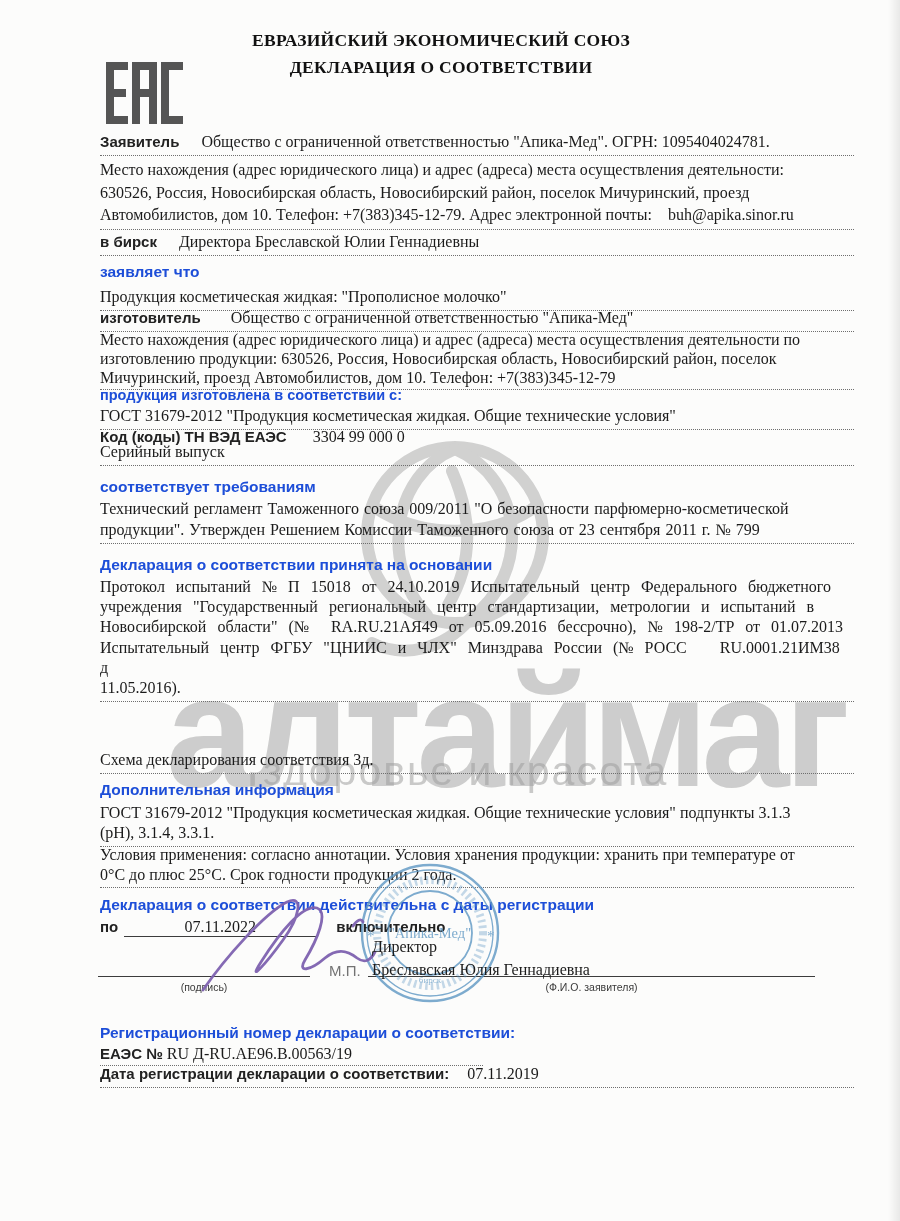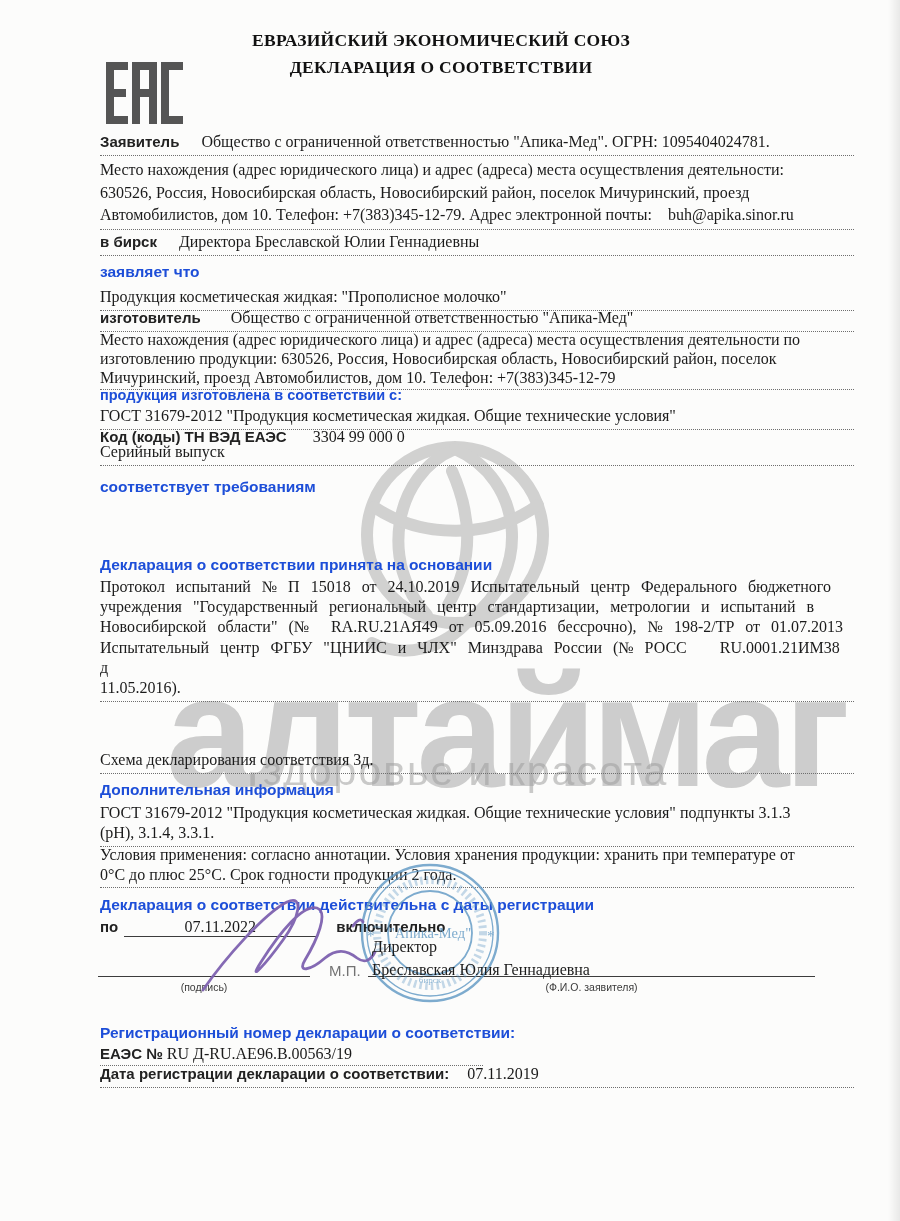--- a/index.html
+++ b/index.html
@@ -89,20 +89,22 @@
 изготовлению продукции: 630526, Россия, Новосибирская область, Новосибирский район, поселок
 Мичуринский, проезд Автомобилистов, дом 10. Телефон: +7(383)345-12-79</div>
   <div class="r txt heading" style="top:387px;font-size:14.5px">продукция изготовлена в соответствии с:</div>
   <div class="r txt serif dotted" style="top:405px;padding-bottom:3px">ГОСТ 31679-2012 "Продукция косметическая жидкая. Общие технические условия"</div>
   <div class="r txt" style="top:428px">
     <span class="lbl" style="margin-right:26px">Код (коды) ТН ВЭД ЕАЭС</span><span class="val">3304 99 000 0</span>
   </div>
   <div class="r txt serif dotted" style="top:441px;padding-bottom:3px">Серийный выпуск</div>
 
   <div class="r txt heading" style="top:478px">соответствует требованиям</div>
+  <div class="r txt serif lines dotted" style="top:499px;line-height:20.5px;padding-bottom:3px;word-spacing:1px">Технический регламент Таможенного союза 009/2011 "О безопасности парфюмерно-косметической
+продукции". Утвержден Решением Комиссии Таможенного союза от 23 сентября 2011 г. № 799</div>
 
   <div class="r txt heading" style="top:556px">Декларация о соответствии принята на основании</div>
   <div class="r txt serif lines dotted" style="top:577px;line-height:20.2px;padding-bottom:3px;word-spacing:7px">Протокол испытаний № П 15018 от 24.10.2019 Испытательный центр Федерального бюджетного
 учреждения "Государственный региональный центр стандартизации, метрологии и испытаний в
 Новосибирской области" (№&nbsp;&nbsp;RA.RU.21АЯ49 от 05.09.2016 бессрочно), № 198-2/ТР от 01.07.2013
 Испытательный центр ФГБУ "ЦНИИС и ЧЛХ" Минздрава России (№ РОСС&nbsp;&nbsp;&nbsp;RU.0001.21ИМ38 д
 11.05.2016).</div>
   <div class="r txt serif dotted" style="top:749px;padding-bottom:3px">Схема декларирования соответствия 3д.</div>
 
   <div class="r txt heading" style="top:781px">Дополнительная информация</div>

